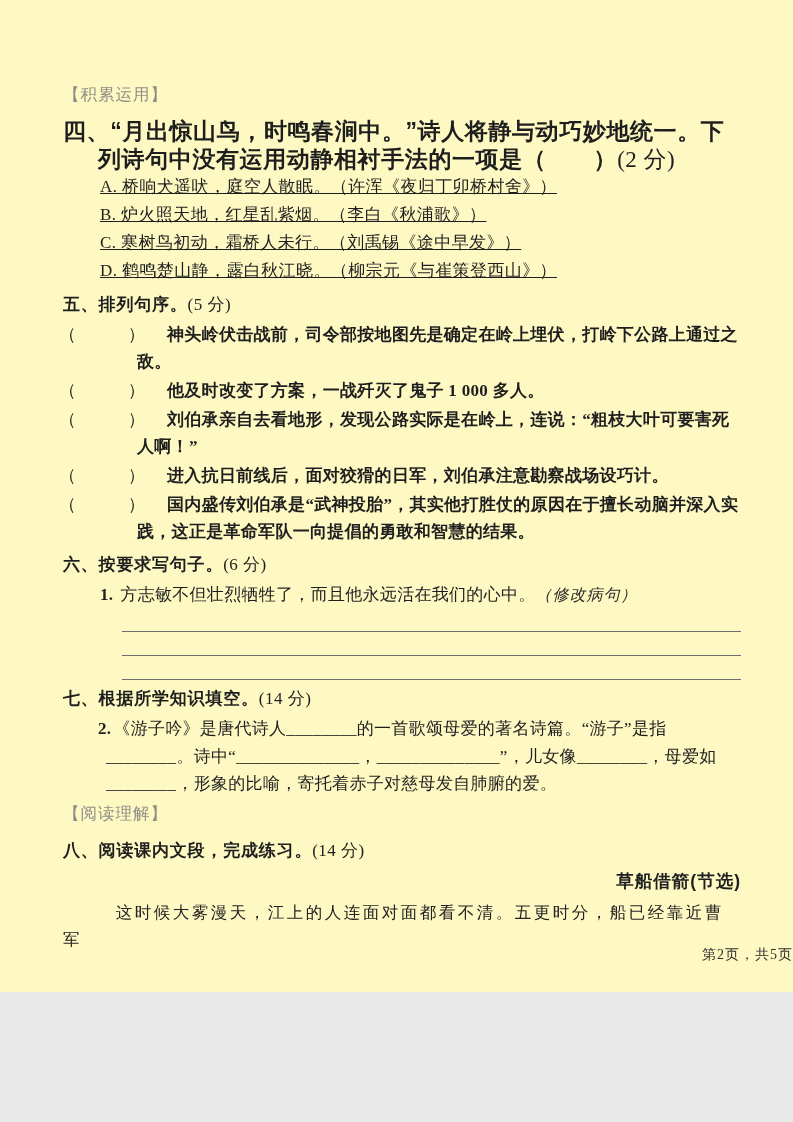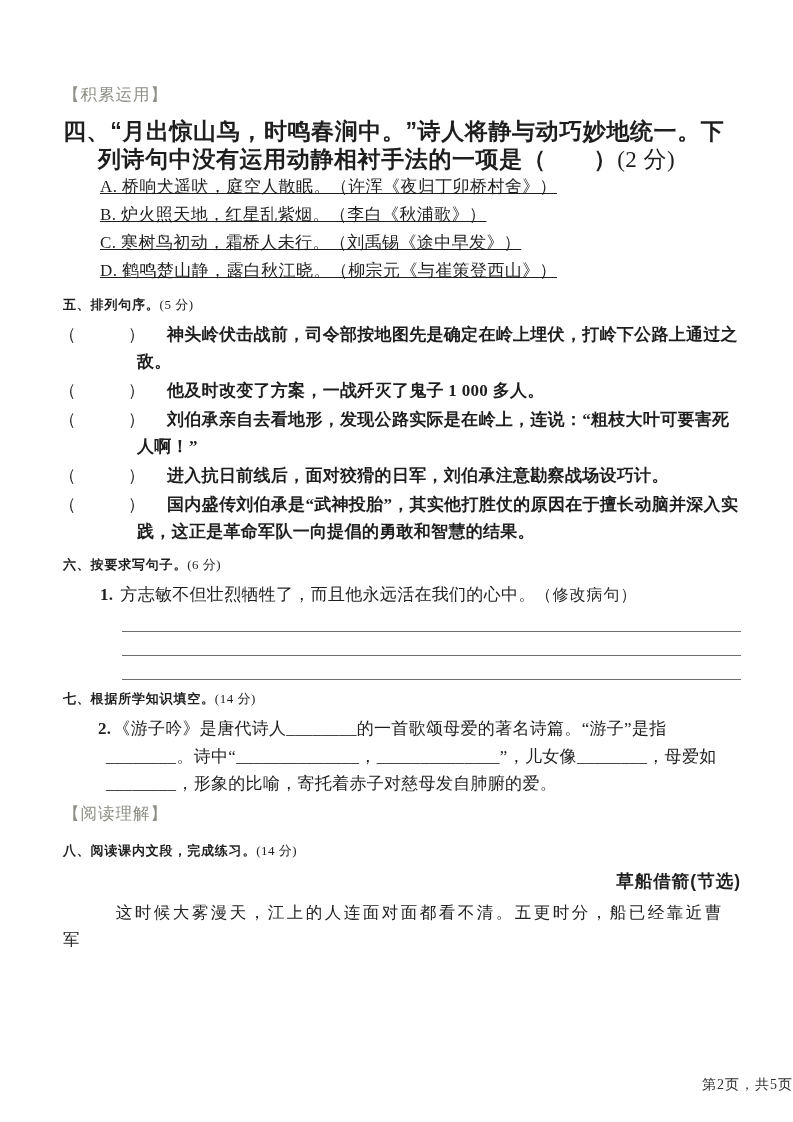--- a/index.html
+++ b/index.html
@@ -1,36 +1,36 @@
 <!DOCTYPE html>
 <html><head>
 <meta charset="utf-8">
 <style>
   html,body{margin:0;padding:0;background:#e9e9e9;}
   .page{
     position:relative;
-    width:793px;height:1122px;
-    background:#ffffff;
+    width:793px;height:992px;
+    background:#fef9c3;
     font-family:"Liberation Serif", serif;
     color:#1e1e1e;
     overflow:hidden;
     box-shadow:0 0 4px rgba(0,0,0,.2);
   }
   .content{position:absolute;left:63px;top:84px;width:678px;}
   .section-label{
     color:#8e8e86;
     font-size:16.5px;
     letter-spacing:1px;
     margin-bottom:12px;
     line-height:22px;
   }
   .q-head{
     font-family:"Liberation Sans", sans-serif;
     font-weight:700;
-    font-size:13px;
+    font-size:17px;
     letter-spacing:0.8px;
     line-height:27px;
     margin-bottom:3px;
   }
   .q-head .score, .q-stem .score{
     font-family:"Liberation Serif", serif;
     font-weight:400;
     letter-spacing:0.5px;
   }
   .q-stem{
@@ -69,20 +69,21 @@
   .paren i{font-style:normal;}
   .q5-block{margin-bottom:6px;}
   .q6-row{
     margin-left:37px;
     font-size:17px;
     line-height:27px;
     letter-spacing:0.3px;
   }
   .item-num{font-weight:700;margin-right:7px;}
   .item-note{
+    font-style:italic;
     font-size:16px;
     color:#2c2c2c;
     letter-spacing:1px;
   }
   .ans-line{
     margin:10px 0 5px 59px;
     border-bottom:1.5px solid #6e6e6e;
     height:13px;
   }
   .q6-block{margin-bottom:5px;}

